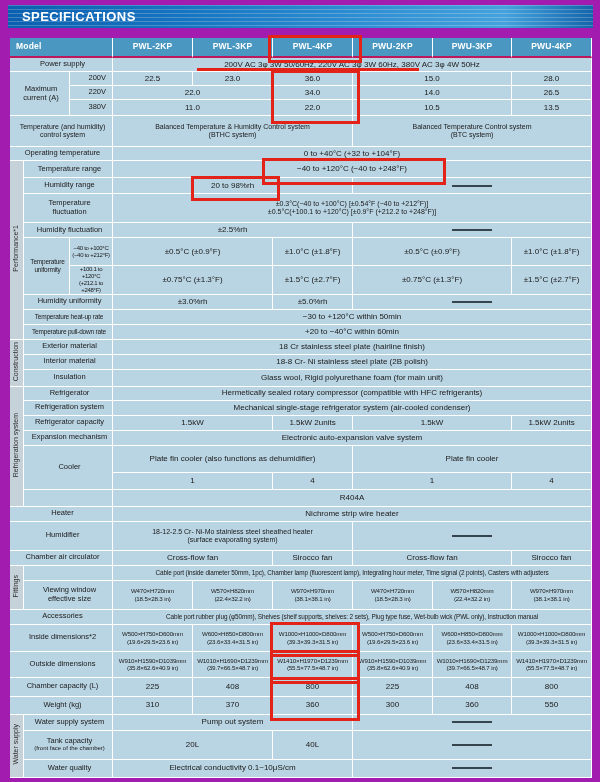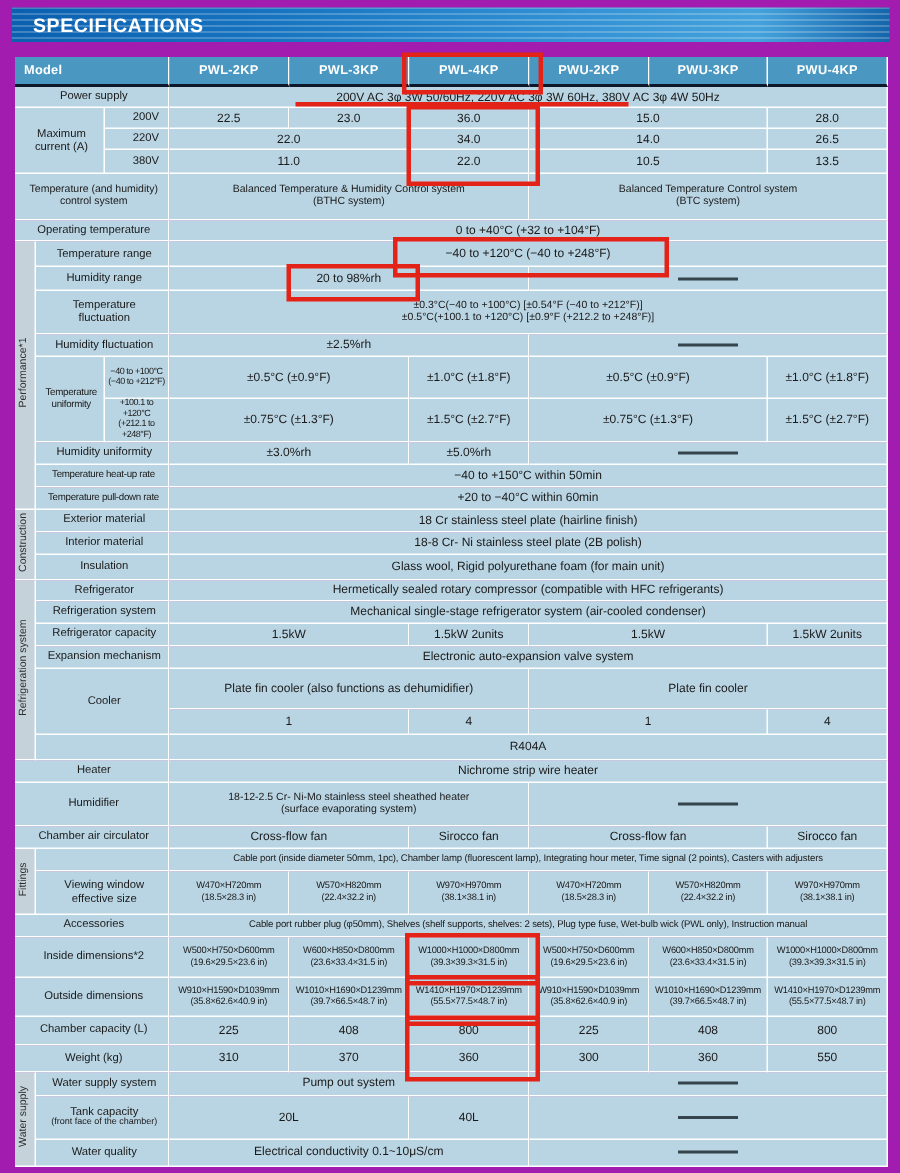--- a/index.html
+++ b/index.html
@@ -23,21 +23,21 @@
   table.spec {
     position:absolute; left:10px; top:38px; width:582px;
     border-collapse:separate; border-spacing:0; table-layout:fixed;
   }
   td {
     box-sizing:border-box; background:#b9d4e2; text-align:center; vertical-align:middle;
     font-size:8px; line-height:1.15; color:#1a1a1a; padding:0 2px;
     border-right:1px solid #fff; border-bottom:1px solid #fff;
   }
   td.th { background:#4a98c1; color:#fff; font-weight:bold; font-size:8.5px;
-          letter-spacing:.2px; border-bottom:2px solid #0f172a; }
+          letter-spacing:.2px; border-bottom:2px solid #be185d; }
   td.thleft { text-align:left; padding-left:6px; }
   td.label { text-align:center; padding-left:5px; font-size:7.5px; }
   td.sublabel { text-align:right; padding-right:6px; font-size:7.5px; }
   td.small { font-size:7px; }
   td.tinylabel { font-size:6.5px; letter-spacing:-.2px; padding-left:4px; }
   td.subrange { font-size:6px; letter-spacing:-.3px; padding:0; }
   td.tinytext { font-size:6.4px; letter-spacing:-.1px; white-space:nowrap; overflow:hidden; }
   td.dims { font-size:6.2px; letter-spacing:-.15px; padding:0; }
   td.tanklabel div:last-child { font-size:6px; }
   td.section { background:#c6d2d9; padding:0; }
@@ -193,21 +193,21 @@
         <tr style="height: 15px;">
           <td class="label" colspan="2">Humidity uniformity</td>
           <td colspan="2">±3.0%rh</td>
           <td>±5.0%rh</td>
           <td colspan="3">
             <div class="dash"></div>
           </td>
         </tr>
         <tr style="height: 15px;">
           <td class="label tinylabel" colspan="2">Temperature heat-up rate</td>
-          <td colspan="6">−40 to +150°C within 50min</td>
+          <td colspan="6">−30 to +120°C within 50min</td>
         </tr>
         <tr style="height: 15px;">
           <td class="label tinylabel" colspan="2">Temperature pull-down rate</td>
           <td colspan="6">+20 to −40°C within 60min</td>
         </tr>
         <tr style="height: 15px;">
           <td class="section" rowspan="3"><span class="vtext">Construction</span></td>
           <td class="label" colspan="2">Exterior material</td>
           <td colspan="6">18 Cr stainless steel plate (hairline finish)</td>
         </tr>

